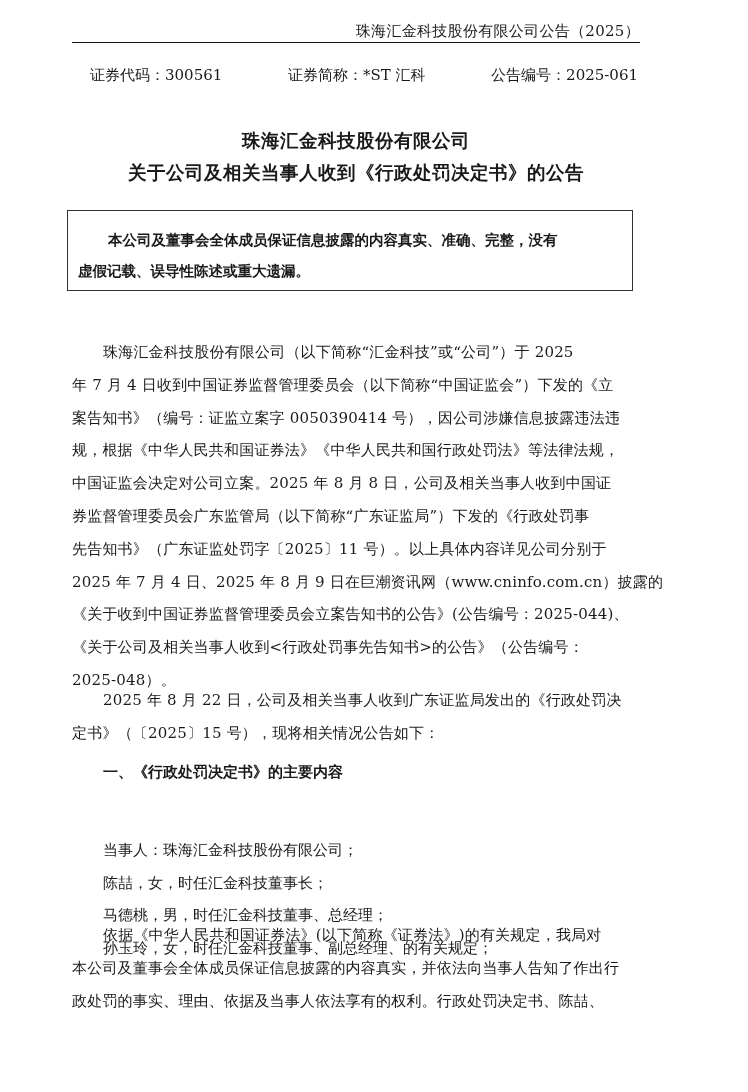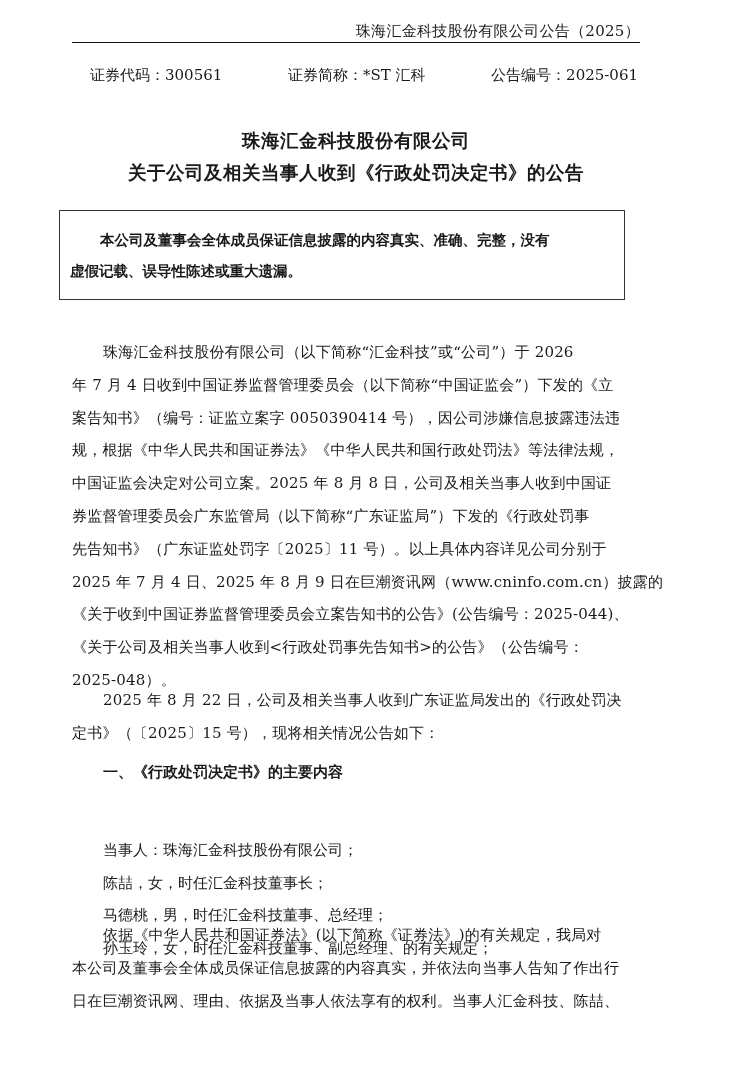--- a/index.html
+++ b/index.html
@@ -21,21 +21,21 @@
     display: flex; justify-content: space-between; font-size: 15px;
   }
   .title {
     position: absolute; left: 72px; width: 568px; text-align: center;
     font-family: "DejaVu Sans", "Liberation Sans", sans-serif;
     font-weight: bold; font-size: 18.5px; letter-spacing: 0.5px;
   }
   .title.t1 { top: 128px; }
   .title.t2 { top: 160px; }
   .notice-box {
-    position: absolute; left: 59px; top: 210px; width: 566px; height: 90px;
+    position: absolute; left: 67px; top: 210px; width: 566px; height: 81px;
     border: 1.3px solid #333; box-sizing: border-box;
     font-family: "DejaVu Sans", "Liberation Sans", sans-serif;
     font-weight: bold; font-size: 14.5px; line-height: 31px;
     padding: 14px 10px 0 10px;
   }
   .notice-box .indent { text-indent: 30px; }
   .body-text {
     position: absolute; left: 72px; width: 568px; font-size: 15px;
     line-height: 32.8px; letter-spacing: 0.2px;
   }
@@ -61,21 +61,21 @@
 
 <div class="title t1">珠海汇金科技股份有限公司</div>
 <div class="title t2">关于公司及相关当事人收到《行政处罚决定书》的公告</div>
 
 <div class="notice-box">
   <div class="indent">本公司及董事会全体成员保证信息披露的内容真实、准确、完整，没有</div>
   <div>虚假记载、误导性陈述或重大遗漏。</div>
 </div>
 
 <div class="body-text" style="top:336px;">
-  <span class="line" style="padding-left:31px;">珠海汇金科技股份有限公司（以下简称“汇金科技”或“公司”）于 2026</span>
+  <span class="line" style="padding-left:31px;">珠海汇金科技股份有限公司（以下简称“汇金科技”或“公司”）于 2025</span>
   <span class="line">年 7 月 4 日收到中国证券监督管理委员会（以下简称“中国证监会”）下发的《立</span>
   <span class="line">案告知书》（编号：证监立案字 0050390414 号），因公司涉嫌信息披露违法违</span>
   <span class="line">规，根据《中华人民共和国证券法》《中华人民共和国行政处罚法》等法律法规，</span>
   <span class="line">中国证监会决定对公司立案。2025 年 8 月 8 日，公司及相关当事人收到中国证</span>
   <span class="line">券监督管理委员会广东监管局（以下简称“广东证监局”）下发的《行政处罚事</span>
   <span class="line">先告知书》（广东证监处罚字〔2025〕11 号）。以上具体内容详见公司分别于</span>
   <span class="line">2025 年 7 月 4 日、2025 年 8 月 9 日在巨潮资讯网（www.cninfo.com.cn）披露的</span>
   <span class="line">《关于收到中国证券监督管理委员会立案告知书的公告》(公告编号：2025-044)、</span>
   <span class="line">《关于公司及相关当事人收到&lt;行政处罚事先告知书&gt;的公告》（公告编号：</span>
   <span class="line">2025-048）。</span>
@@ -91,14 +91,14 @@
 <div class="party-list">
   <span class="line">当事人：珠海汇金科技股份有限公司；</span>
   <span class="line">陈喆，女，时任汇金科技董事长；</span>
   <span class="line">马德桃，男，时任汇金科技董事、总经理；</span>
   <span class="line">孙玉玲，女，时任汇金科技董事、副总经理、的有关规定；</span>
 </div>
 
 <div class="body-text" style="top:919px;">
   <span class="line" style="padding-left:31px;">依据《中华人民共和国证券法》(以下简称《证券法》)的有关规定，我局对</span>
   <span class="line">本公司及董事会全体成员保证信息披露的内容真实，并依法向当事人告知了作出行</span>
-  <span class="line">日在巨潮资讯网、理由、依据及当事人依法享有的权利。当事人汇金科技、陈喆、</span>
+  <span class="line">政处罚的事实、理由、依据及当事人依法享有的权利。行政处罚决定书、陈喆、</span>
 </div>
 
 </body></html>

